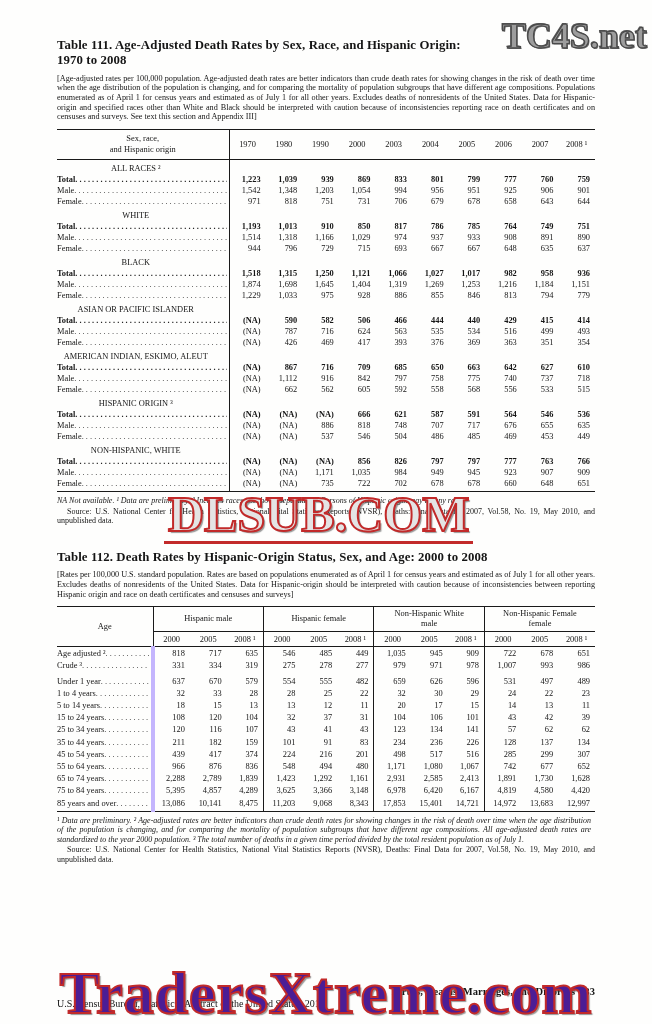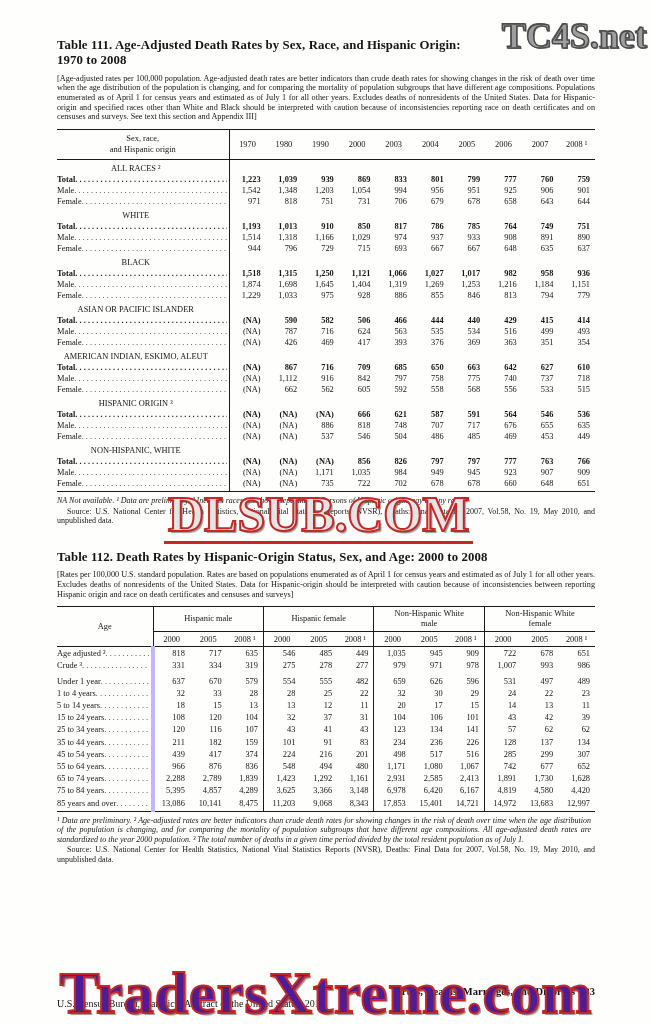--- a/index.html
+++ b/index.html
@@ -520,21 +520,21 @@
     <colgroup>
       <col style="width:96px">
       <col span="12">
     </colgroup>
   <thead>
         <tr>
           <th class="stubh" rowspan="2">Age</th>
           <th class="grp" colspan="3">Hispanic male</th>
           <th class="grp" colspan="3">Hispanic female</th>
           <th class="grp" colspan="3">Non-Hispanic White male</th>
-          <th class="grp" colspan="3">Non-Hispanic White female</th>
+          <th class="grp" colspan="3">Non-Hispanic Female female</th>
         </tr>
         <tr class="yrs">
           <th class="gb">2000</th>
           <th>2005</th>
           <th>2008 ¹</th>
           <th class="gb">2000</th>
           <th>2005</th>
           <th>2008 ¹</th>
           <th class="gb">2000</th>
           <th>2005</th>

